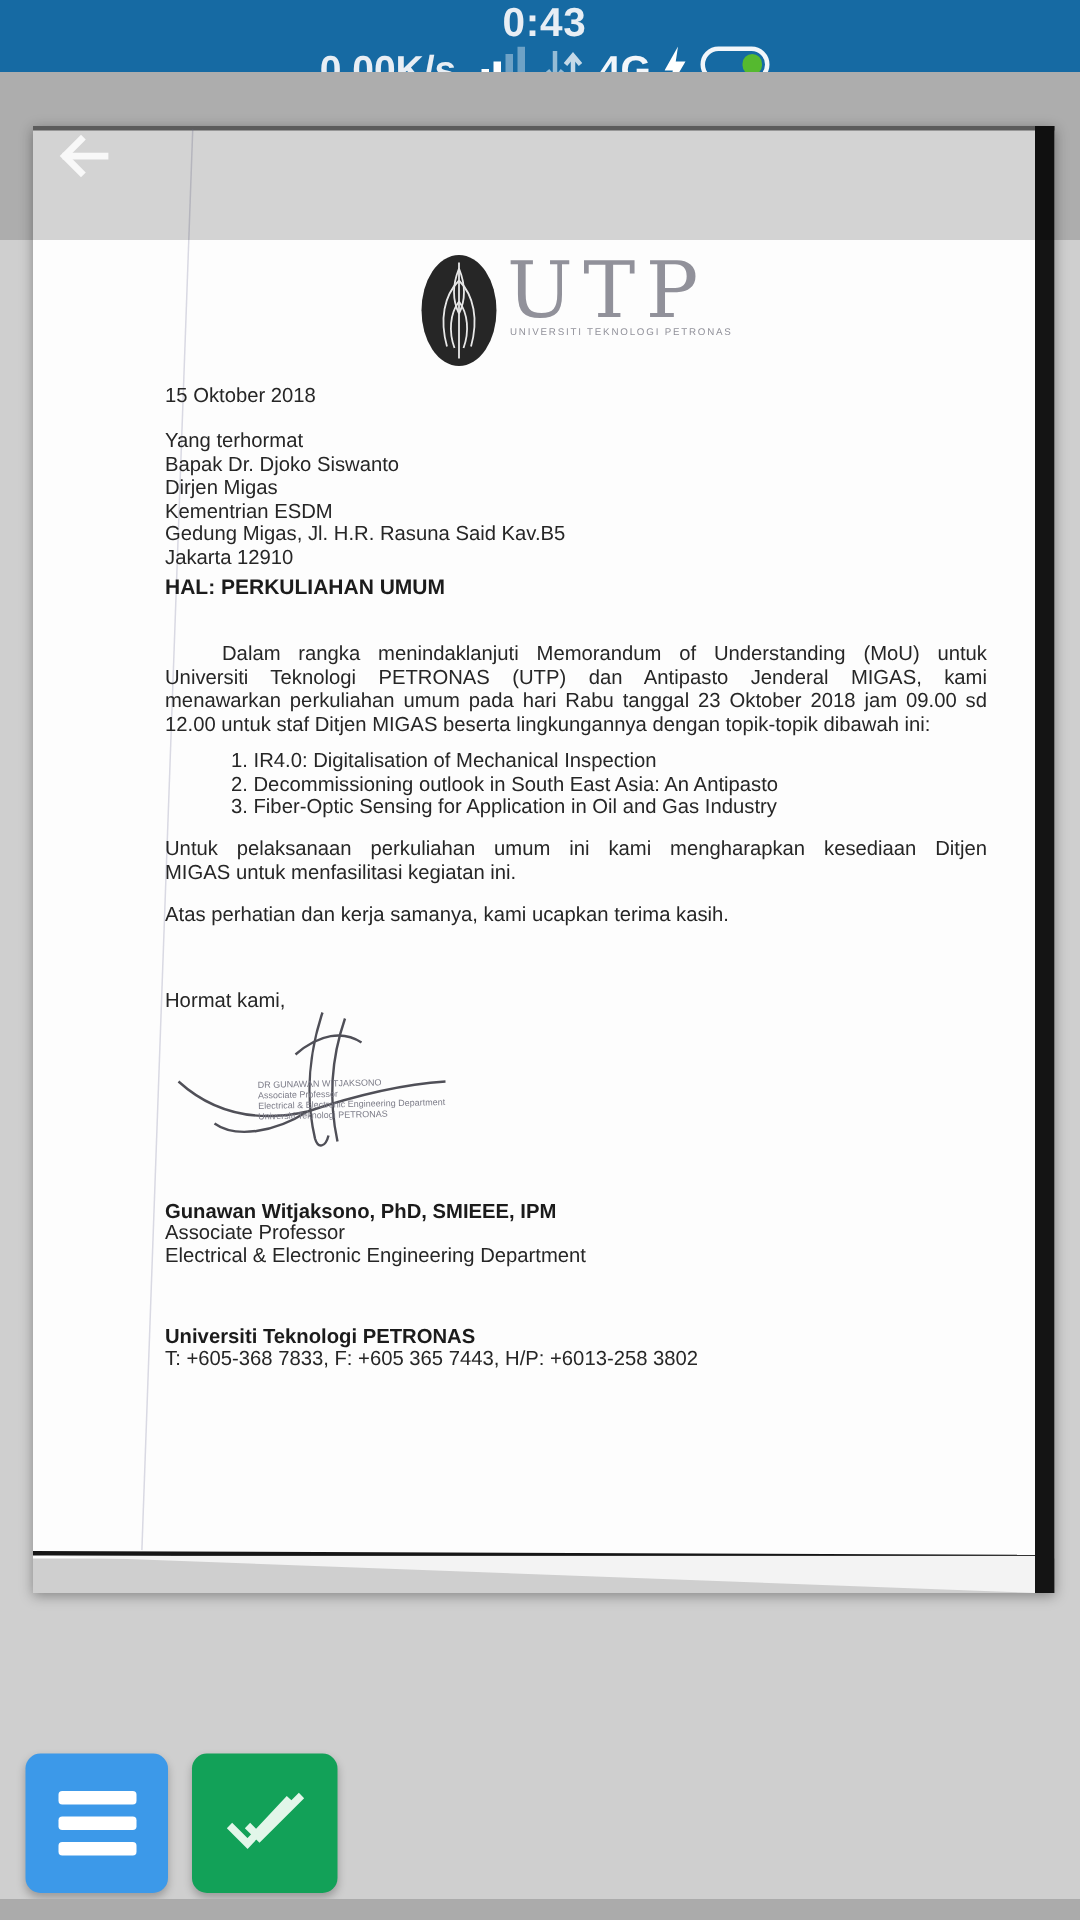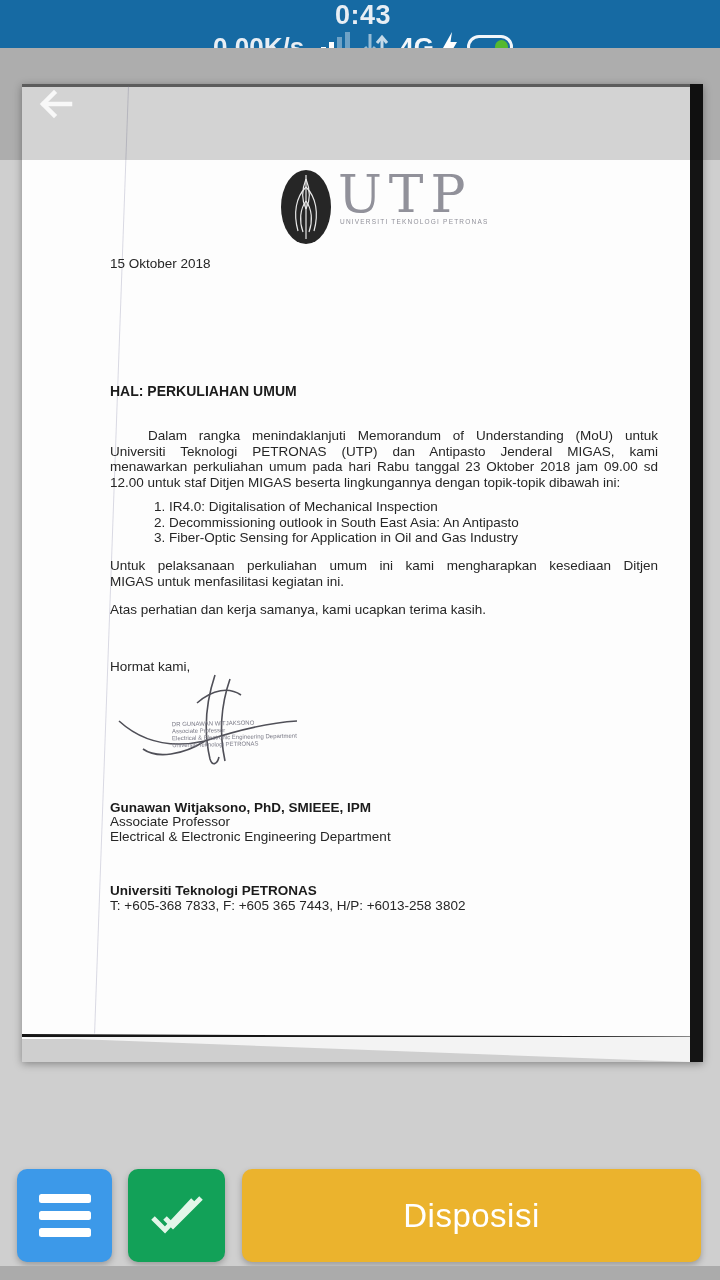--- a/index.html
+++ b/index.html
@@ -5,21 +5,21 @@
   * { margin:0; padding:0; box-sizing:border-box; }
   html,body { width:720px; height:1280px; }
   body { font-family:"Liberation Sans", sans-serif; background:#cfcfcf; }
   #screen { position:relative; width:720px; height:1280px; overflow:hidden; background:#cfcfcf; }
 
   
   .status-bar { position:absolute; top:0; left:0; width:720px; height:48px;
     background:#166AA3; display:flex; align-items:center; justify-content:space-between;
     padding:0 14px 0 20px;flex-direction:column; }
   .status-time { color:#E8EEF4; font-size:27px; font-weight:bold; letter-spacing:0.5px; }
-  .status-right { display:flex; align-items:center; gap:9px; }
+  .status-right { display:flex; align-items:flex-start; gap:9px; }
   .status-speed { color:#E8EEF4; font-size:26px; font-weight:bold; }
   .status-4g { color:#F2F6FA; font-size:26px; font-weight:bold; }
   .battery-shell { width:46px; height:24px; border:3px solid #F2F6FA; border-radius:12px;
     position:relative; }
   .battery-fill { position:absolute; top:2px; right:2px; bottom:2px; width:13px;
     background:#55B92F; border-radius:7px; }
 
   
   .viewer { position:absolute; top:48px; left:0; width:720px; height:1232px; background:#cfcfcf; }
 
@@ -146,20 +146,28 @@
             </svg>
           </span>
           <span>
             <div class="logo-acronym">UTP</div>
             <div class="logo-caption">UNIVERSITI TEKNOLOGI PETRONAS</div>
           </span>
         </div>
 
         <div class="abs letter-date">15 Oktober 2018</div>
 
+        <div class="abs address">
+          <div>Yang terhormat</div>
+          <div>Bapak Dr. Djoko Siswanto</div>
+          <div>Dirjen Migas</div>
+          <div>Kementrian ESDM</div>
+          <div>Gedung Migas, Jl. H.R. Rasuna Said Kav.B5</div>
+          <div>Jakarta 12910</div>
+        </div>
 
         <div class="abs subject">HAL: PERKULIAHAN UMUM</div>
 
         <div class="abs para1">
           <div class="jline">Dalam rangka menindaklanjuti Memorandum of Understanding (MoU) untuk</div>
           <div class="jline">Universiti Teknologi PETRONAS (UTP) dan Antipasto Jenderal MIGAS, kami</div>
           <div class="jline">menawarkan perkuliahan umum pada hari Rabu tanggal 23 Oktober 2018 jam 09.00 sd</div>
           <div class="jlast">12.00 untuk staf Ditjen MIGAS beserta lingkungannya dengan topik-topik dibawah ini:</div>
         </div>
 
@@ -236,21 +244,18 @@
       <div class="btn btn-check">
         <span>
           <svg width="58" height="46" viewBox="0 0 58 46">
             <g stroke="#e2f6e9" stroke-width="5" fill="none">
               <polyline points="5,27 17,39 45,9"></polyline>
               <polyline points="17,27 25,35 53,7"></polyline>
             </g>
           </svg>
         </span>
       </div>
-      <div class="btn btn-disposisi">
-        <span class="disposisi-label">Disposisi</span>
-      </div>
     </div>
 
     <div class="bottom-strip"></div>
   </div>
 
 </div>
 
 </body></html>

